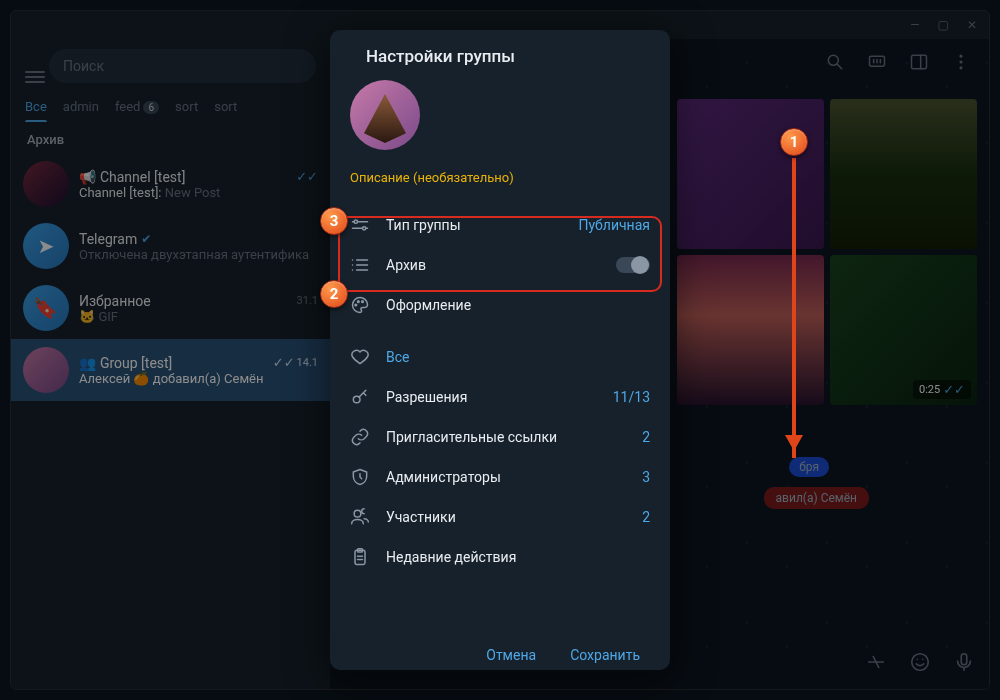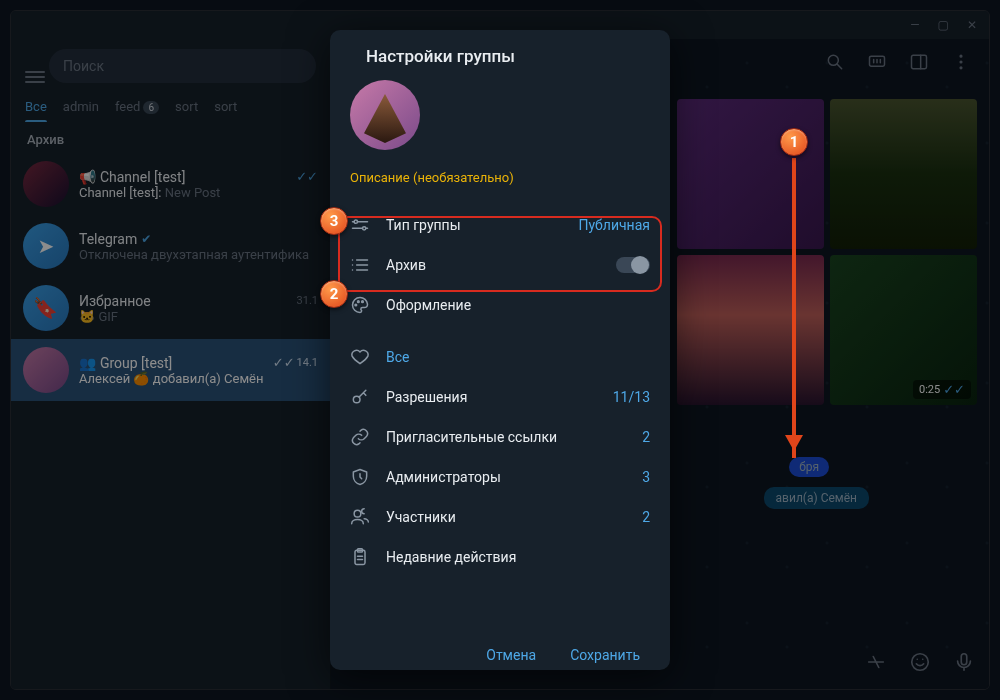--- a/index.html
+++ b/index.html
@@ -49,21 +49,21 @@
  #0e1621; background-size:80px 80px; }
 .media-grid { position:absolute; top:60px; right:12px; width:300px; display:flex; flex-direction:column; gap:6px; }
 .mrow { display:flex; gap:6px; }
 .mcell { flex:1; height:150px; border-radius:4px; position:relative; }
 .m1 { background:linear-gradient(135deg,#5b2a7a,#3a1850); }
 .m2 { background:linear-gradient(#4a5530,#1a3010,#132008); }
 .m3 { background:linear-gradient(#7a2a50,#c0605a 40%,#2a1530); }
 .m4 { background:linear-gradient(135deg,#1a4520,#0a2510); }
 .dur { position:absolute; bottom:6px; right:6px; background:rgba(0,0,0,.5); color:#fff; font-size:11px; padding:2px 6px; border-radius:4px; display:flex; gap:3px; align-items:center;}
 .datechip { position:absolute; left:50%; transform:translateX(-50%); top:430px; background:#1d4ed8; color:#9db3c5; font-size:12px; padding:3px 10px; border-radius:10px; }
-.sysmsg { position:absolute; left:50%; transform:translateX(-50%); top:460px; background:#0c4a6e; color:#9db3c5; font-size:12px; padding:4px 12px; border-radius:10px; white-space:nowrap;}
+.sysmsg { position:absolute; left:50%; transform:translateX(-50%); top:460px; background:#7f1d1d; color:#9db3c5; font-size:12px; padding:4px 12px; border-radius:10px; white-space:nowrap;}
 
 .mtop { position:absolute; top:0; left:0; right:0; height:50px; display:flex; justify-content:flex-end; align-items:center; gap:22px; padding:0 18px; color:#6b7684; }
 .mtop svg { width:20px; height:20px; }
 .mbot { position:absolute; bottom:12px; right:14px; display:flex; gap:22px; color:#6b7684; align-items:center; }
 .mbot svg { width:22px; height:22px; }
 
 
 .dim { position:absolute; inset:0; background:rgba(0,0,0,.45); }
 .modal { position:absolute; left:330px; top:30px; width:340px; background:#17212b; border-radius:10px; box-shadow:0 8px 40px rgba(0,0,0,.6); display:flex; flex-direction:column; max-height:640px; }
 .mhead { padding:16px 36px 10px; font-size:17px; font-weight:500; color:#e9edf1; }

